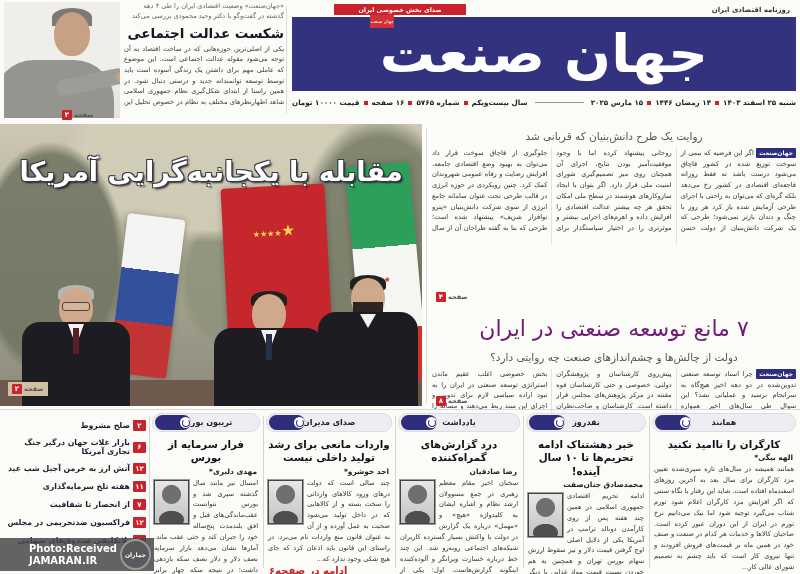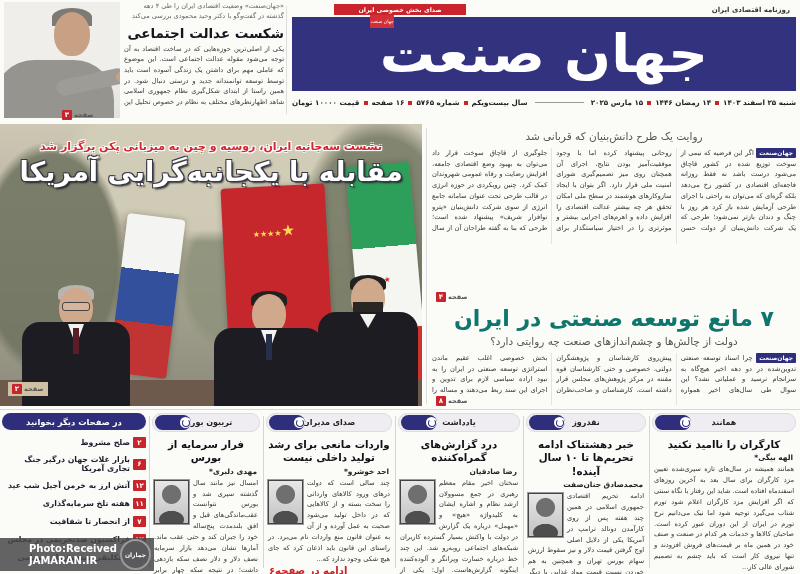--- a/index.html
+++ b/index.html
@@ -64,21 +64,21 @@
   
   .vline-mid{position:absolute;left:426px;top:128px;width:1px;height:276px;background:#ddd;}
   .story1{position:absolute;left:432px;top:126px;width:364px;height:178px;}
   .story1 h1{margin:0;font-size:27px;font-weight:bold;color:#c43a36;text-align:center;}
   .story-sub{font-size:10.5px;color:#555;text-align:center;margin:4px 0 6px;}
   .cols3{column-count:3;column-gap:9px;column-rule:1px solid #e3e3e3;font-size:6.7px;line-height:1.6;text-align:justify;color:#333;overflow:hidden;}
   .leadtag{display:inline-block;background:#2e2e7d;color:#fff;font-size:6px;font-weight:bold;padding:0 3px;border-radius:1px;}
   .story1 .cols3{height:96px;}
   .story1 .pagebadge{position:absolute;left:4px;bottom:2px;}
   .story2{position:absolute;left:432px;top:306px;width:364px;height:100px;}
-  .story2 h2{margin:0;font-size:22px;font-weight:bold;color:#0f766e;text-align:center;}
+  .story2 h2{margin:10px;font-size:22px;font-weight:normal;color:#701a75;text-align:center;}
   .story2 .cols3{height:52px;}
   .story2 .pagebadge{position:absolute;left:4px;bottom:0;}
   
   .hline{position:absolute;left:0;top:409px;width:800px;height:1px;background:#d8d8d8;}
   .bcol{position:absolute;top:413px;height:158px;}
   .vdiv{position:absolute;top:416px;height:152px;width:1px;background:#d5d5d5;}
   .pill{position:relative;height:17px;background:#efedf1;border:1px solid #dcdce4;border-radius:9px;display:flex;align-items:center;justify-content:center;font-size:8px;font-weight:bold;color:#222;}
   .pill .cap{position:absolute;left:2px;top:1px;bottom:1px;width:34px;background:#2e2e7d;border-radius:8px;display:flex;align-items:center;padding-left:2px;}
   .pill .logo{width:11px;height:11px;border-radius:50%;background:#fff;display:flex;align-items:center;justify-content:center;}
   .pill .swirl{width:6px;height:6px;border:1.4px solid #2e2e7d;border-top-color:transparent;border-radius:50%;}
@@ -175,21 +175,20 @@
       <div class="m-shirt"></div>
       <div class="m-tie" style="background:#26304a;"></div>
     </div>
     <div class="man" style="left:318px;width:100px;height:128px;">
       <div class="m-hair"></div>
       <div class="m-head"></div>
       <div class="m-beard"></div>
       <div class="m-suit"></div>
       <div class="m-shirt" style="height:14px;"></div>
     </div>
-    <div class="ph-kicker">نشست سه‌جانبه ایران، روسیه و چین به میزبانی پکن برگزار شد</div>
     <div class="ph-headline">مقابله با یکجانبه‌گرایی آمریکا</div>
     <div class="ph-badge pagebadge">
       <span>صفحه</span>
       <span class="pn">۲</span>
     </div>
   </div>
   <div class="vline-mid"></div>
 
   <div class="story1">
     <div class="story-sub">روایت یک طرح دانش‌بنیان که قربانی شد</div>
@@ -301,21 +300,20 @@
     <div class="bauthor">مهدی دلبری*</div>
     <div class="bbody" style="height:96px;">
       <span class="aphoto"></span>
       <span>امسال نیز مانند سال گذشته سپری شد و بورس نتوانست عقب‌ماندگی‌های قبل و افق بلندمدت پنج‌ساله خود را جبران کند و حتی عقب ماند. آمارها نشان می‌دهد بازار سرمایه نصف دلار و دلار نصف سکه بازدهی داشت؛ در نتیجه سکه چهار برابر بورس بازدهی داشته است. روزهایی که بازار منفی است معمولا صندوق‌های سهامی خروج دارند اما...</span>
     </div>
     <div class="cont">ادامه در صفحه۱۱</div>
   </div>
   <div class="vdiv" style="left:149px;"></div>
 
   <div class="bcol" style="left:2px;width:144px;">
-    <div class="list-pill">در صفحات دیگر بخوانید</div>
     <div class="litem">
         <span>صلح مشروط</span>
         <span class="lnum">۲</span>
       </div>
     <div class="litem">
         <span>بازار غلات جهان درگیر جنگ تجاری آمریکا</span>
         <span class="lnum">۶</span>
       </div>
     <div class="litem">
         <span>آتش ارز به خرمن آجیل شب عید</span>

